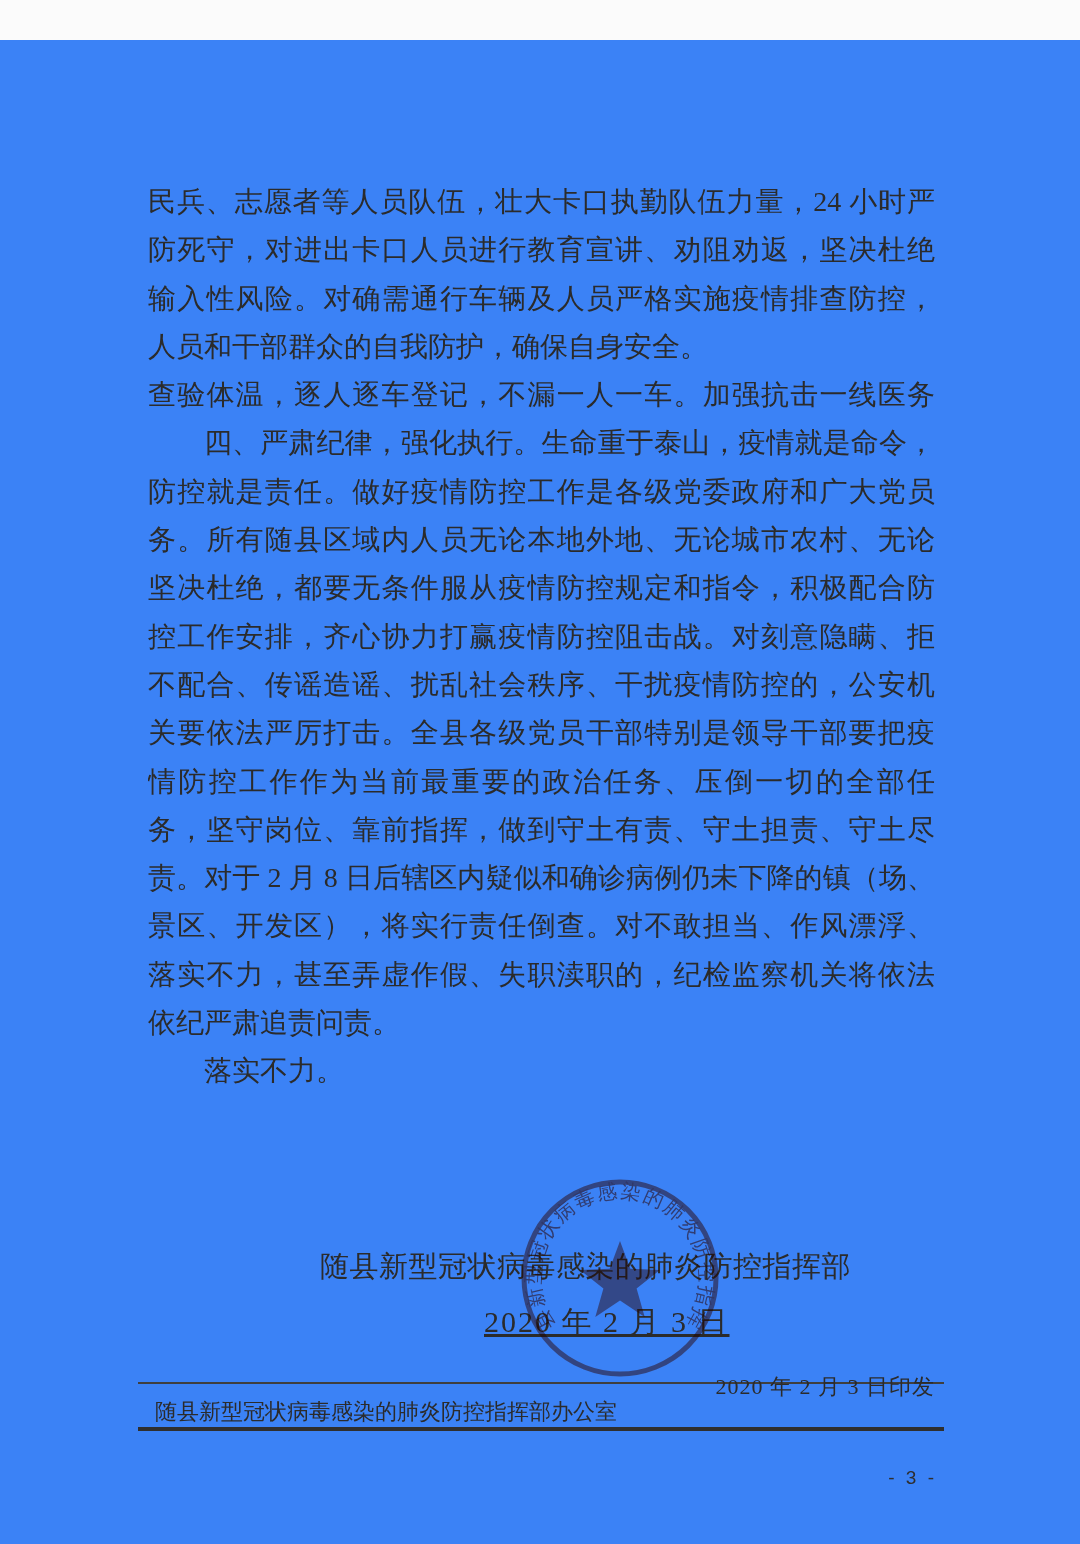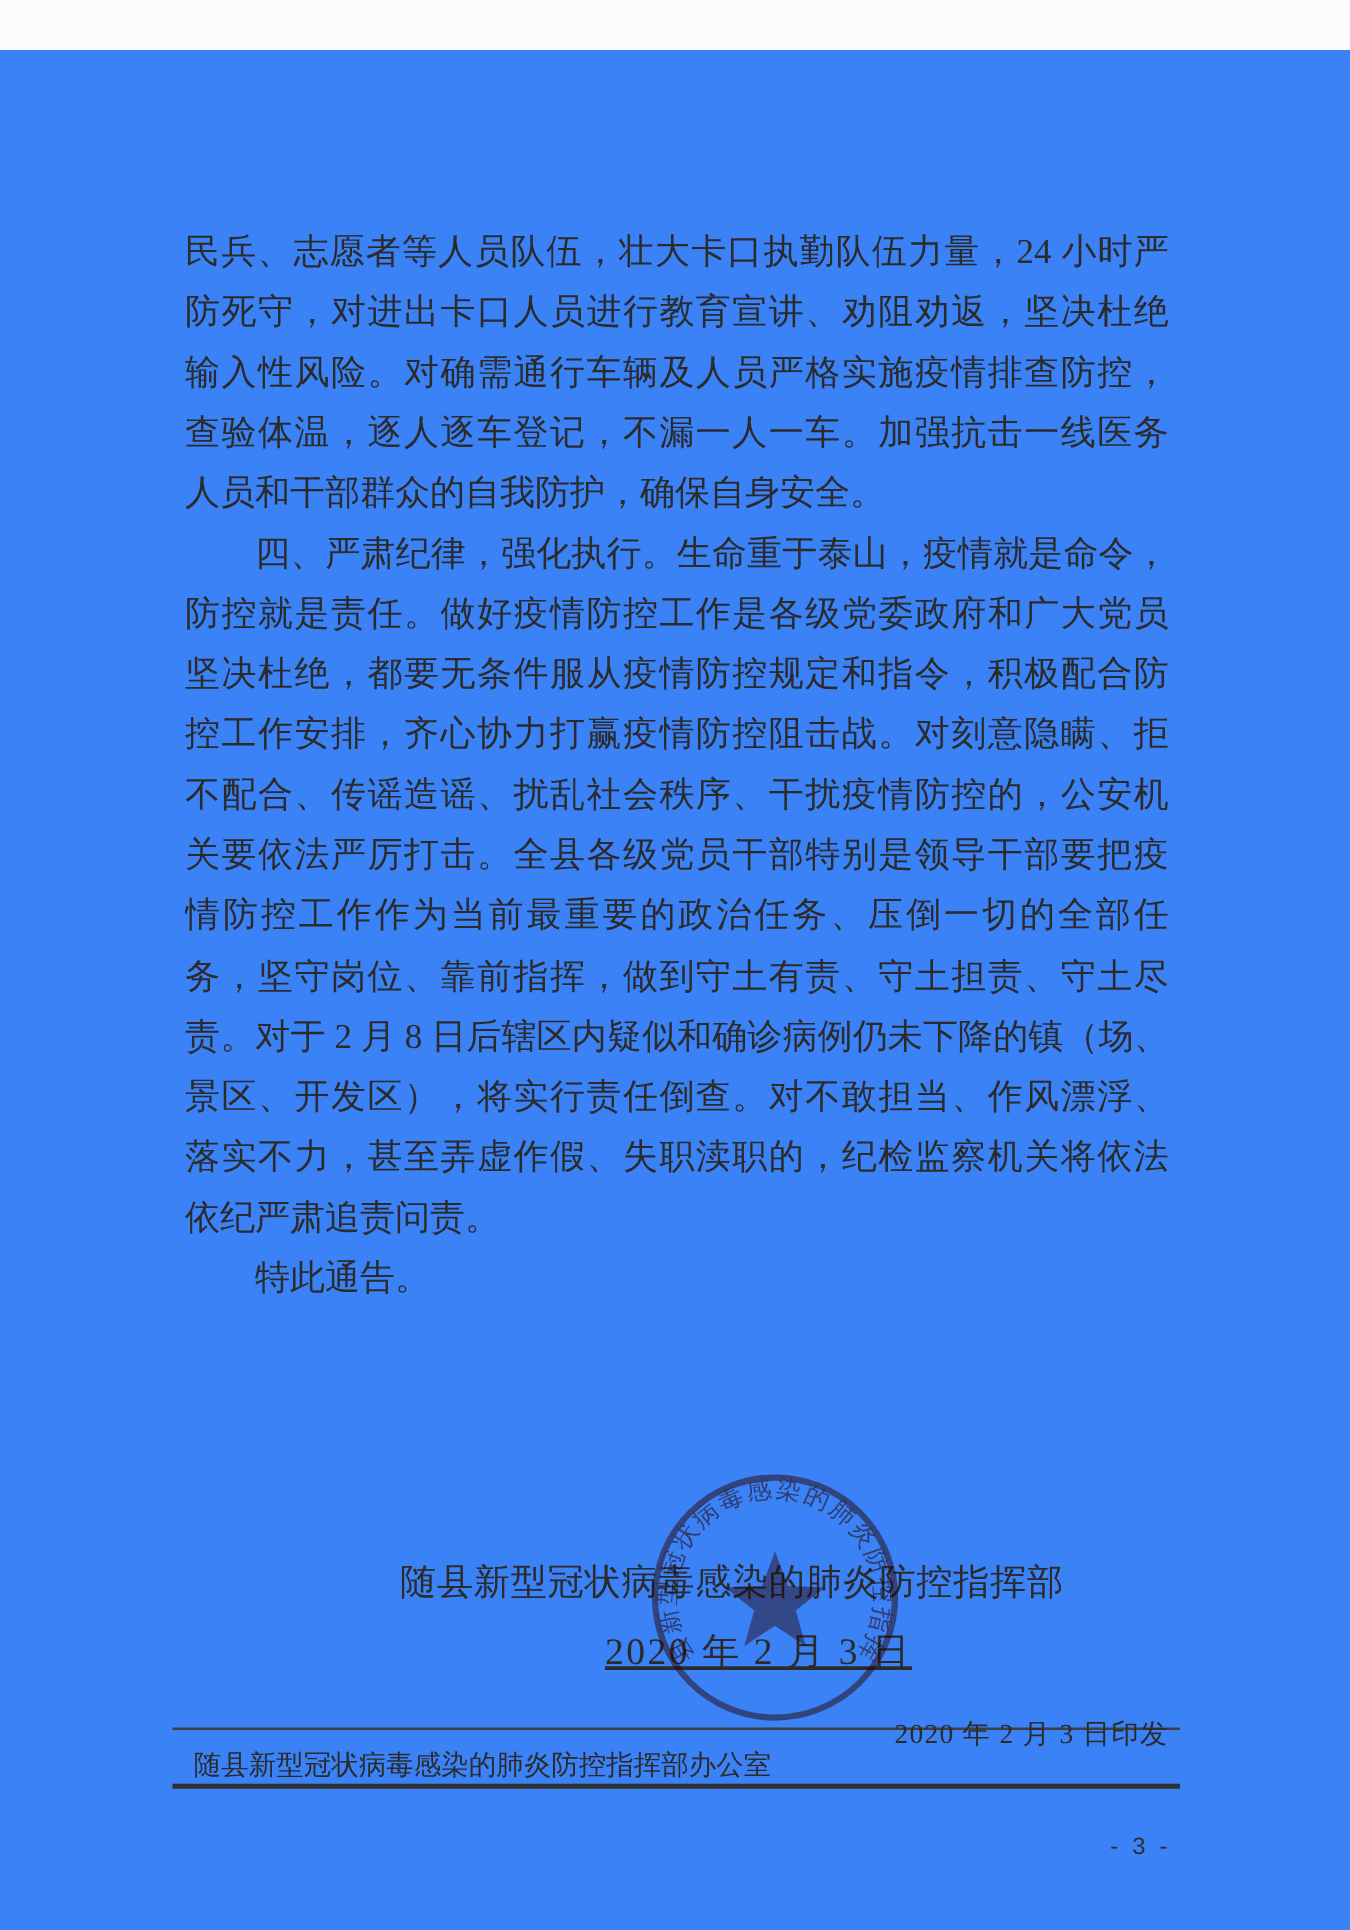--- a/index.html
+++ b/index.html
@@ -47,38 +47,39 @@
 </style>
 </head>
 <body>
 
 <div class="page">
 
   <div class="body-block">
     <div class="ln j">民兵、志愿者等人员队伍，壮大卡口执勤队伍力量，24 小时严</div>
     <div class="ln j">防死守，对进出卡口人员进行教育宣讲、劝阻劝返，坚决杜绝</div>
     <div class="ln j">输入性风险。对确需通行车辆及人员严格实施疫情排查防控，</div>
+    <div class="ln">人员和干部群众的自我防护，确保自身安全。</div>
     <div class="ln j">查验体温，逐人逐车登记，不漏一人一车。加强抗击一线医务</div>
-    <div class="ln">人员和干部群众的自我防护，确保自身安全。</div>
 
     <div class="ln j ind"><span class="b">四、严肃纪律，强化执行。</span><span>生命重于泰山，疫情就是命令，</span></div>
 
     <div class="ln j">防控就是责任。做好疫情防控工作是各级党委政府和广大党员</div>
+    <div class="ln j">务。所有随县区域内人员无论本地外地、无论城市农村、无论</div>
     <div class="ln j">坚决杜绝，都要无条件服从疫情防控规定和指令，积极配合防</div>
     <div class="ln j">控工作安排，齐心协力打赢疫情防控阻击战。对刻意隐瞒、拒</div>
     <div class="ln j">不配合、传谣造谣、扰乱社会秩序、干扰疫情防控的，公安机</div>
     <div class="ln j">关要依法严厉打击。全县各级党员干部特别是领导干部要把疫</div>
     <div class="ln j">情防控工作作为当前最重要的政治任务、压倒一切的全部任</div>
     <div class="ln j">务，坚守岗位、靠前指挥，做到守土有责、守土担责、守土尽</div>
     <div class="ln j">责。对于 2 月 8 日后辖区内疑似和确诊病例仍未下降的镇（场、</div>
     <div class="ln j">景区、开发区），将实行责任倒查。对不敢担当、作风漂浮、</div>
     <div class="ln j">落实不力，甚至弄虚作假、失职渎职的，纪检监察机关将依法</div>
     <div class="ln">依纪严肃追责问责。</div>
 
-    <div class="ln ind">特此通告。</div>
+    <div class="ln ind">落实不力。</div>
   </div>
 
   <div class="sig-line">随县新型冠状病毒感染的肺炎防控指挥部</div>
   <div class="date-line">2020 年 2 月 3 日</div>
 
   <svg class="seal" width="210" height="210" viewBox="0 0 210 210">
     <circle cx="105" cy="105" r="96" fill="none" stroke="#c65050" stroke-width="5" opacity="0.85"></circle>
     <path d="M105,68 L115.3,95.8 L144.9,97 L121.6,115.4 L129.7,144 L105,127.5 L80.3,144 L88.4,115.4 L65.1,97 L94.7,95.8 Z" fill="#c65050" opacity="0.8"></path>
     <defs>
       <path id="sealArc" d="M37.2,147.4 A80,80 0 1 1 172.8,147.4" fill="none"></path>

